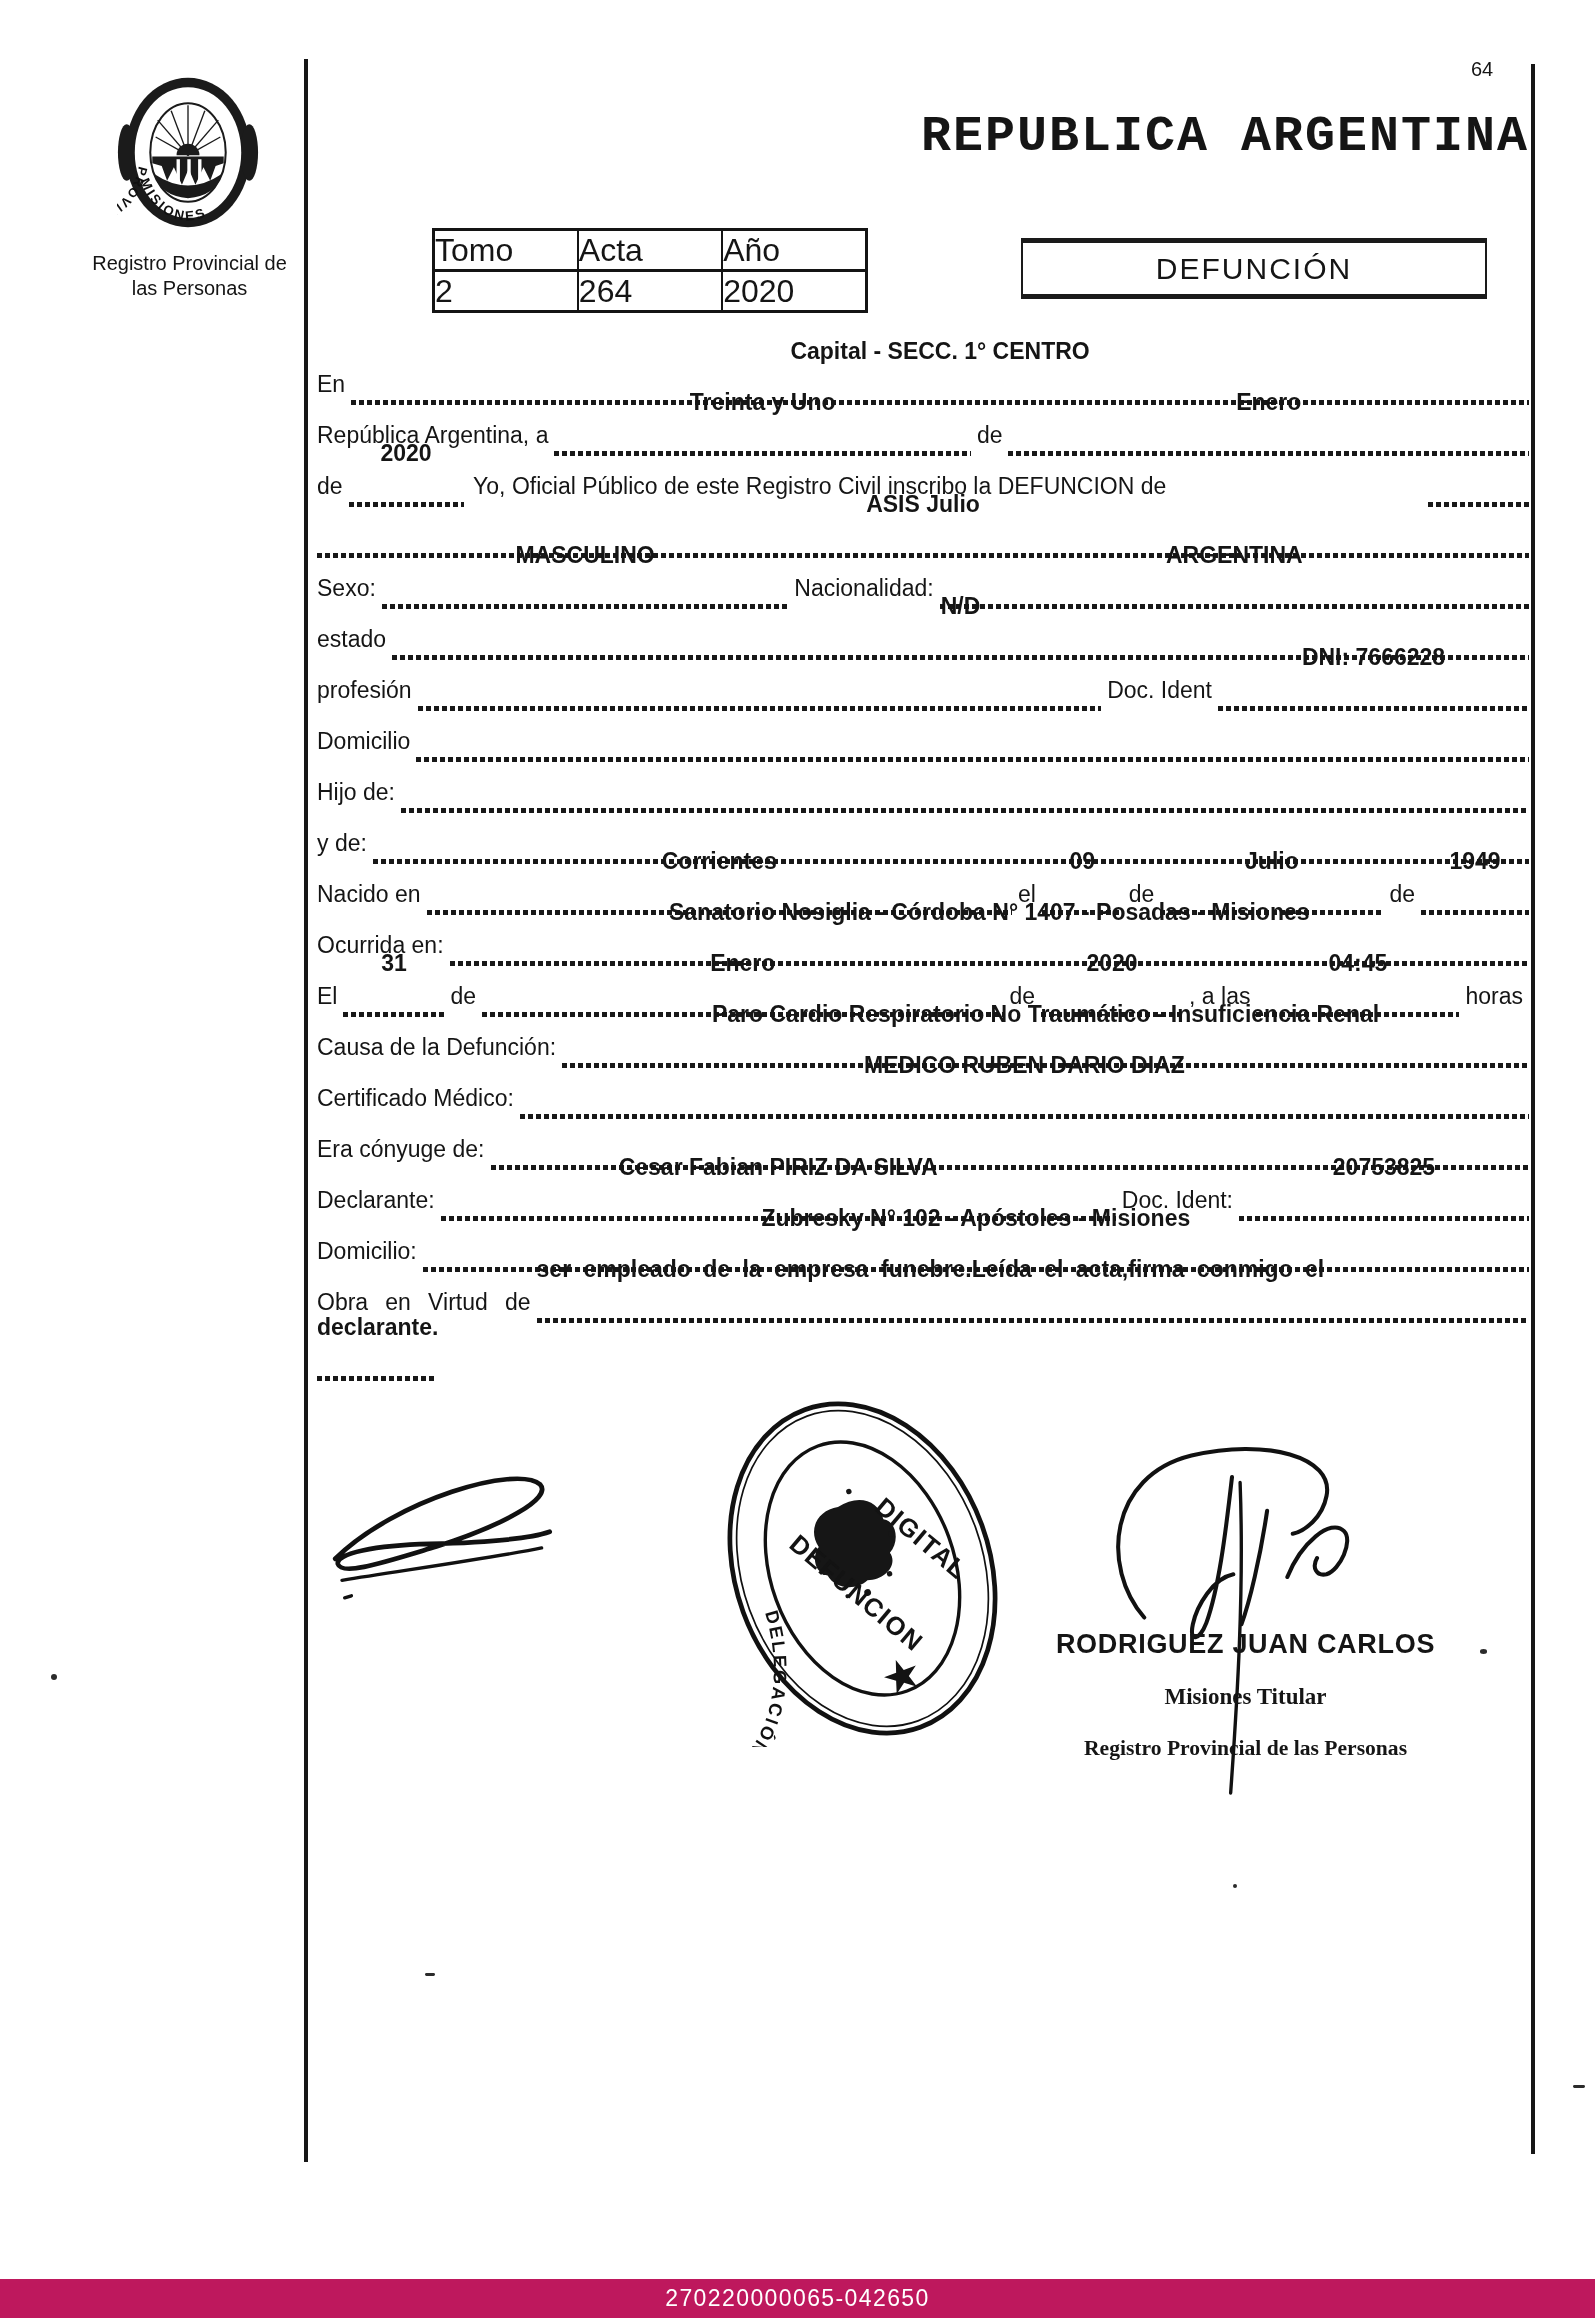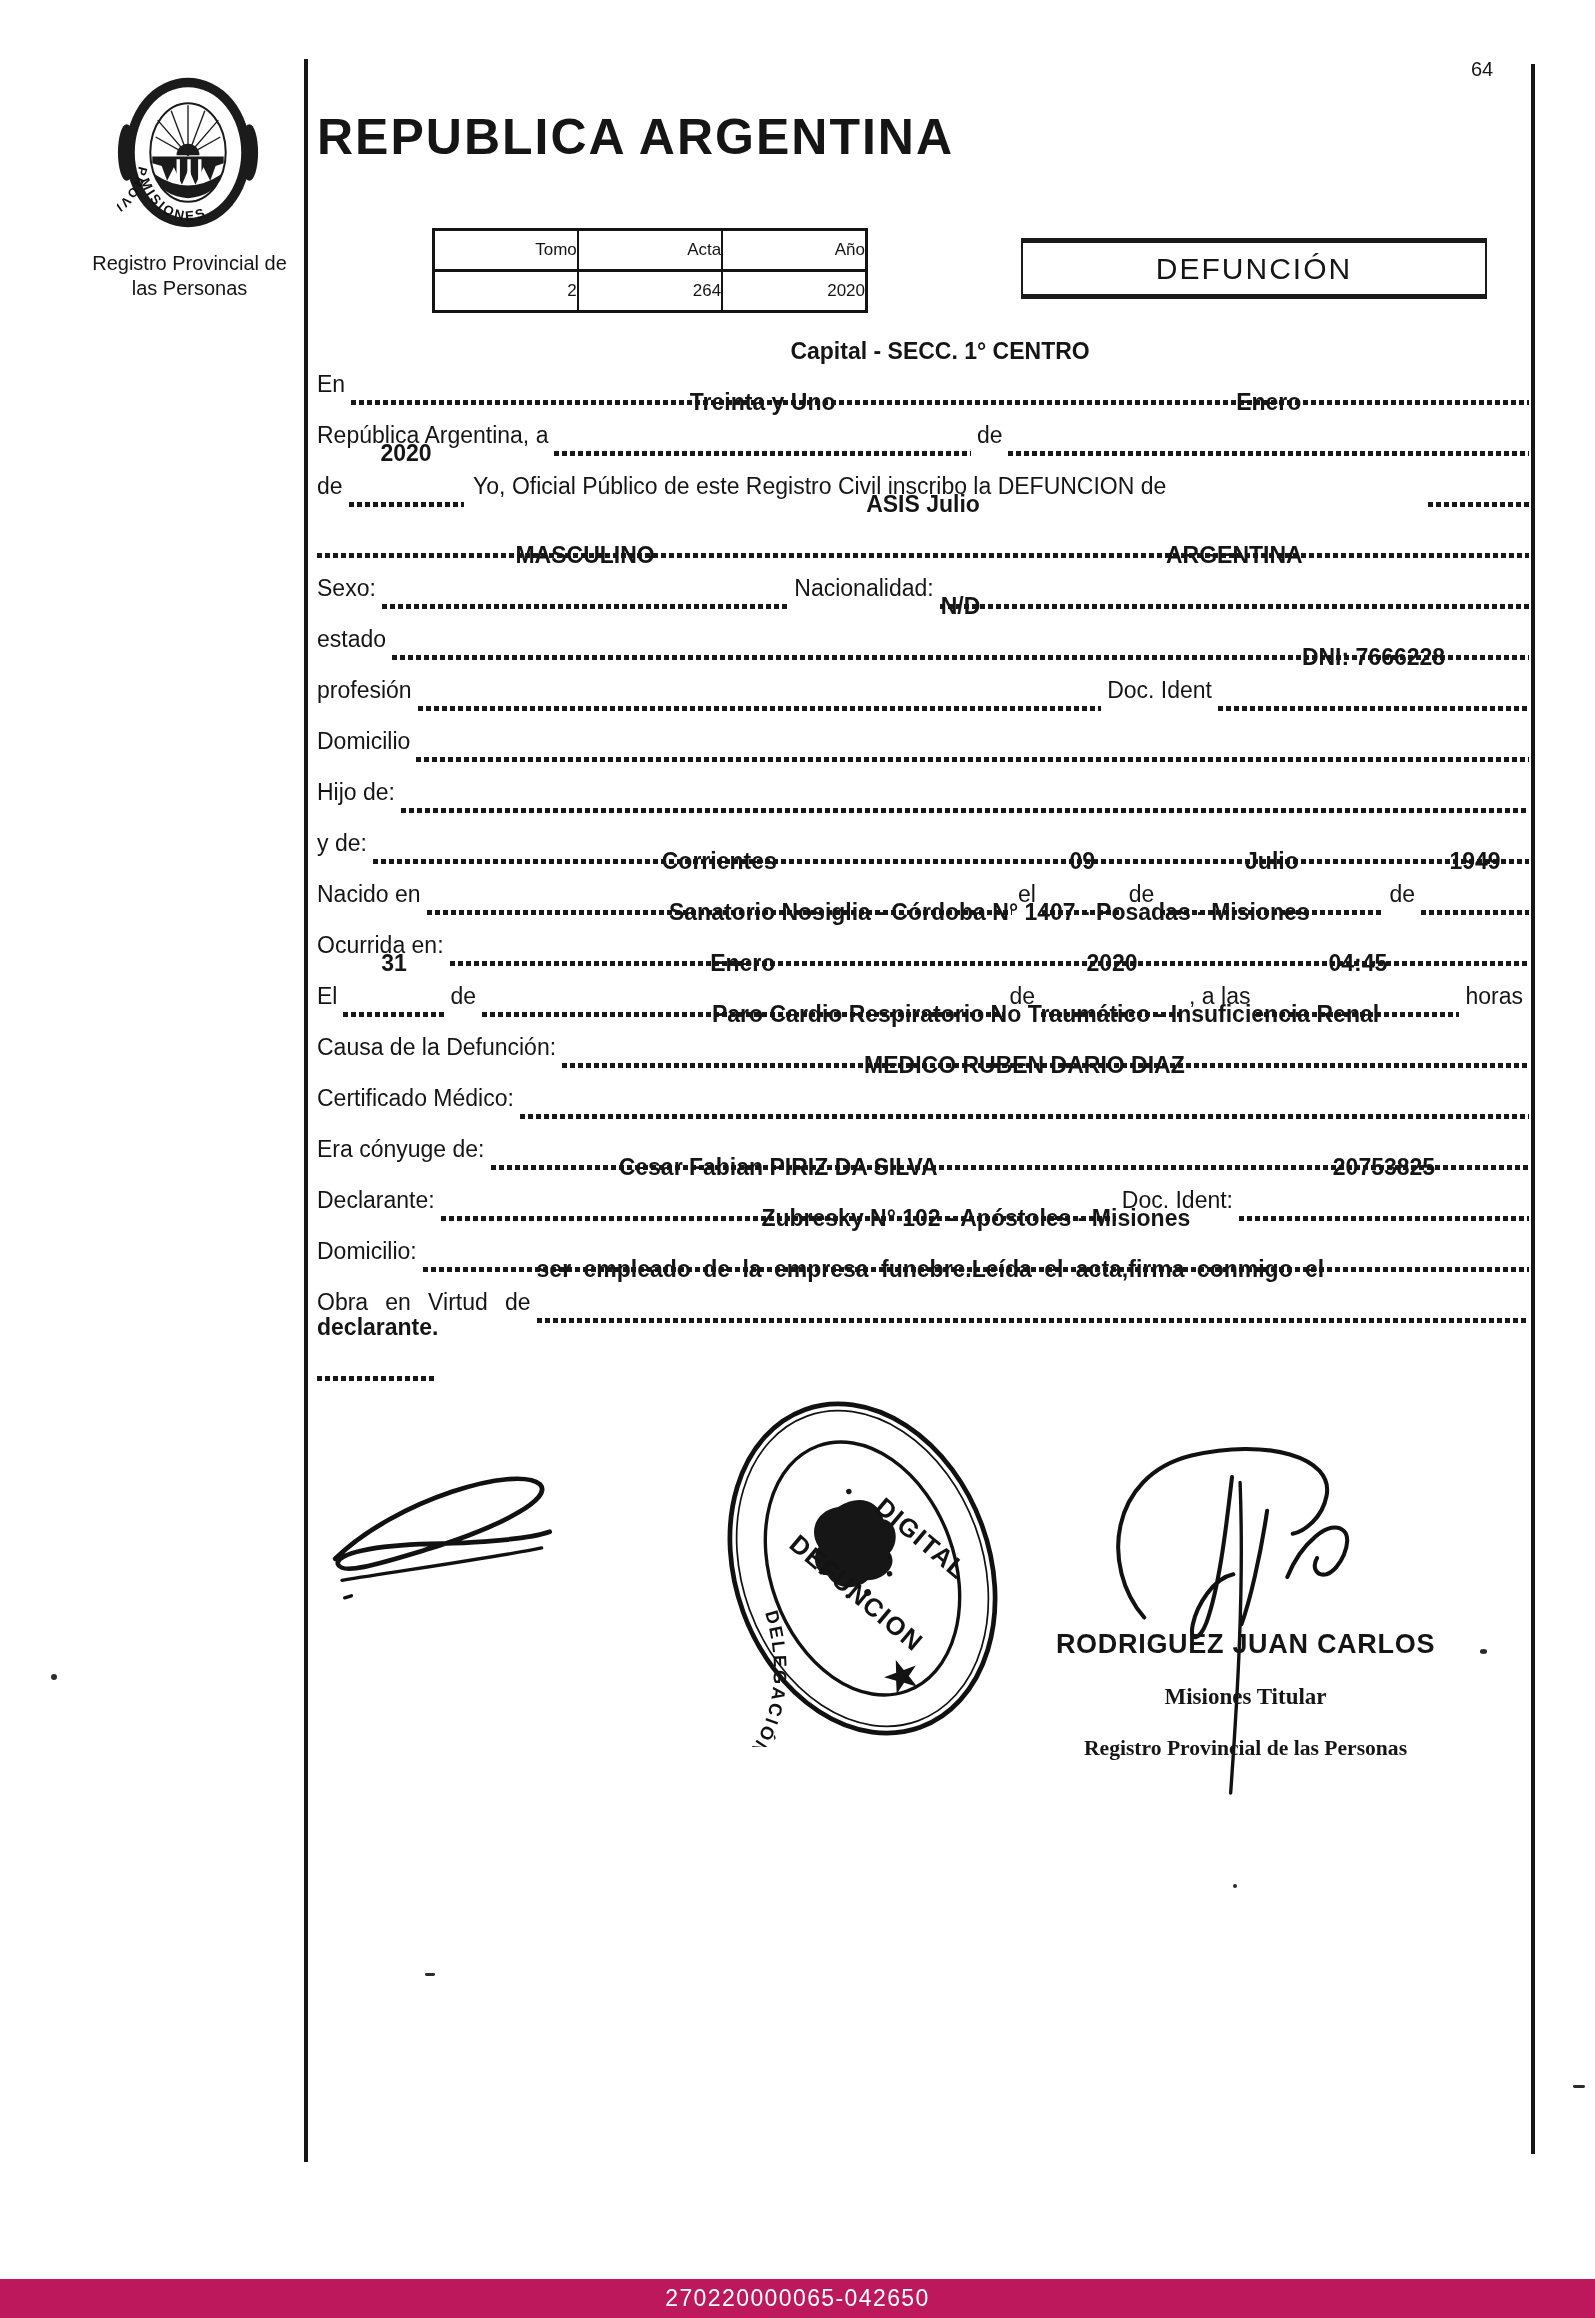--- a/index.html
+++ b/index.html
@@ -8,25 +8,25 @@
   
   .vline{position:absolute;background:#161616;width:4px;}
   #vline-left{left:304px;top:59px;height:2103px;}
   #vline-right{left:1531px;top:64px;height:2090px;}
   
   #page-number{position:absolute;left:1471px;top:58px;font-size:20px;font-weight:normal;}
   
   #org-name{position:absolute;left:88px;top:251px;width:203px;text-align:center;
             font-size:20px;line-height:25px;}
   
-  #doc-title{position:absolute;left:317px;top:108px;width:1212px;text-align:left;
-             font-size:50px;font-weight:bold;letter-spacing:2px;}
+  #doc-title{position:absolute;left:317px;top:108px;width:1212px;text-align:right;
+             font-size:50px;font-weight:bold;letter-spacing:2px;font-family:Liberation Mono, monospace;}
   #acta-table{position:absolute;left:432px;top:228px;width:436px;border:3.4px solid #141414;
               border-collapse:collapse;table-layout:fixed;}
-  #acta-table td{border:2px solid #141414;text-align:right;font-size:17px;height:38px;padding:0;}
+  #acta-table td{border:2px solid #141414;text-align:left;font-size:32px;height:38px;padding:0;}
   #acta-table tr.hdr td{border-bottom:3.4px solid #141414;}
   #record-type-box{position:absolute;left:1021px;top:238px;width:462px;height:51px;
                    border:2px solid #1a1a1a;border-top-width:5.4px;border-bottom-width:5.4px;
                    display:flex;align-items:center;justify-content:center;
                    font-size:30px;letter-spacing:2px;}
   
   #form{position:absolute;left:317px;top:354px;width:1212px;}
   .frow{display:flex;align-items:flex-end;height:51px;}
   .frow.tall{height:58px;}
   .lbl{font-size:23px;padding-bottom:6.8px;margin:0 6px;white-space:nowrap;}

